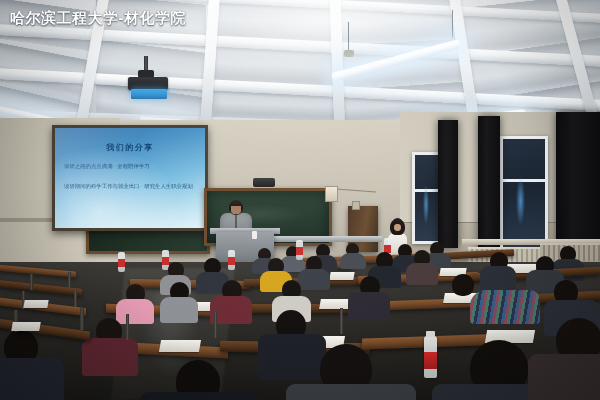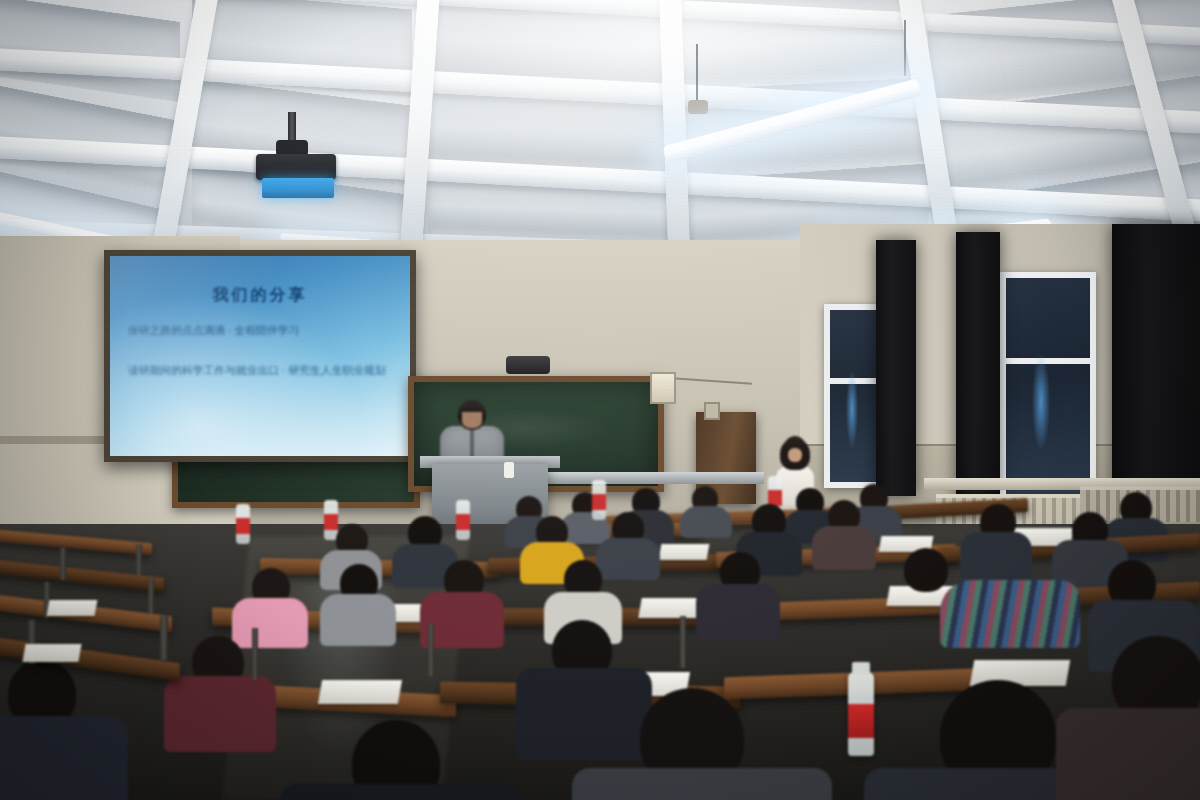--- a/index.html
+++ b/index.html
@@ -644,14 +644,15 @@
     <div class="paper" style="left:12px;top:322px;width:28px;height:9px;"></div>
 
     <div class="desk-leg" style="left:126px;top:314px;width:3px;height:26px;"></div>
     <div class="desk-leg" style="left:214px;top:312px;width:3px;height:26px;"></div>
     <div class="desk-leg" style="left:340px;top:308px;width:3px;height:26px;"></div>
   </div>
 
   <div class="grade"></div>
   <div class="grain"></div>
 
+  <div class="watermark">哈尔滨工程大学-材化学院</div>
 
 </div>
 
 </body></html>

